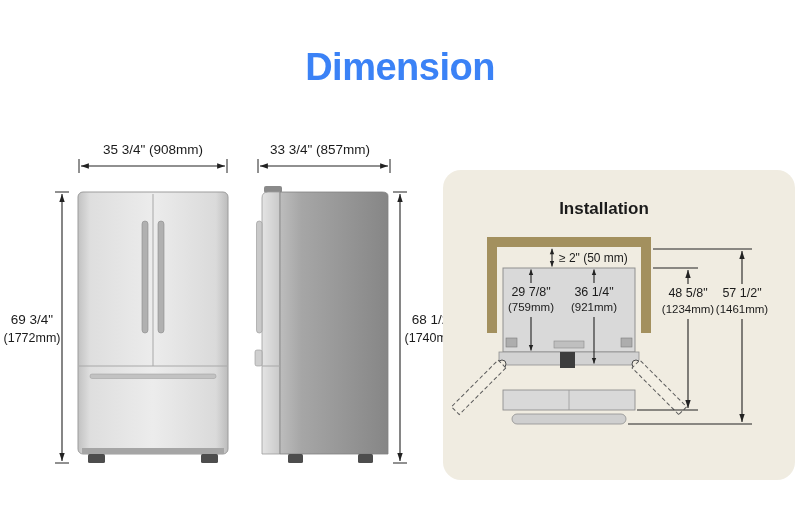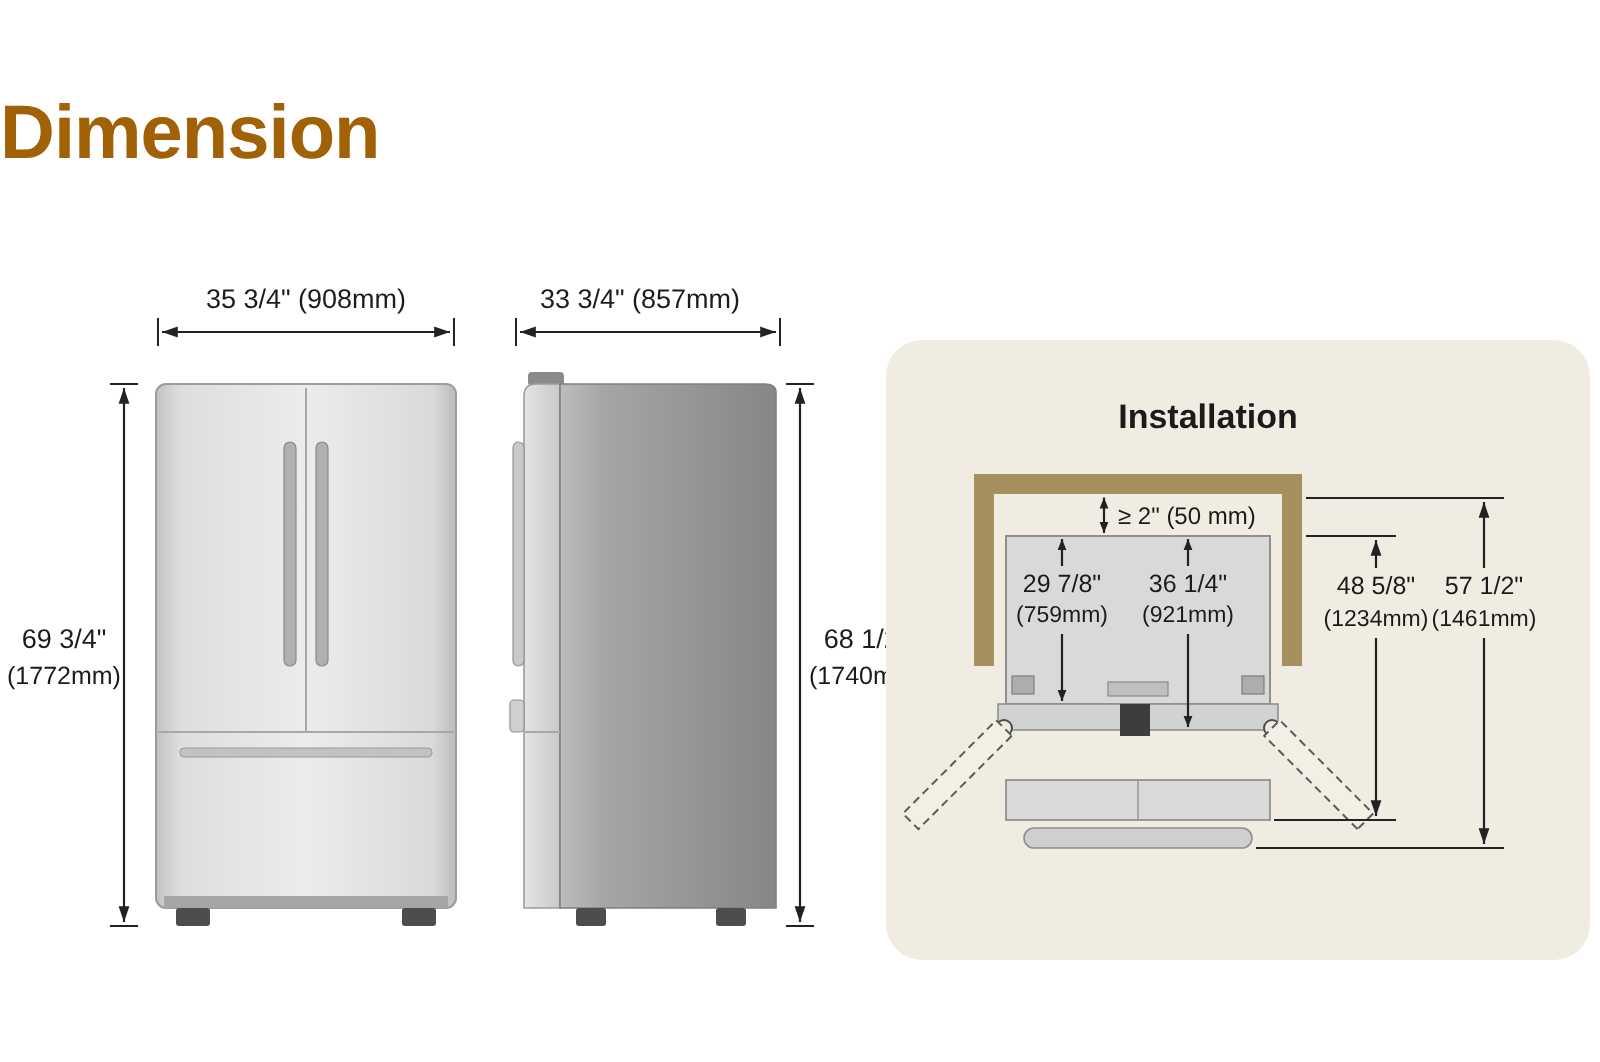--- a/index.html
+++ b/index.html
@@ -6,22 +6,22 @@
   body {
     width: 800px; height: 531px;
     background: #ffffff;
     font-family: "Liberation Sans", sans-serif;
     position: relative;
     overflow: hidden;
   }
   .stage { position: absolute; left: 0; top: 0; width: 800px; height: 531px; }
   .title {
     position: absolute; top: 46px; left: 0; width: 100%;
-    margin: 0; 
-    font-size: 38px; font-weight: 700; color: #a16207;
+    margin: 0; text-align: center;
+    font-size: 38px; font-weight: 700; color: #3b82f6;
     letter-spacing: -0.5px;
     font-family: "Liberation Sans", sans-serif;
   }
   svg { position: absolute; left: 0; top: 0; }
   svg text { font-family: "Liberation Sans", sans-serif; fill: #1b1b1b; }
   .lbl    { font-size: 13.5px; }
   .lbl-sm { font-size: 12.5px; }
   .ins-title { font-size: 17px; font-weight: 600; }
   .ins-lbl { font-size: 12.5px; }
   .ins-sub { font-size: 11.5px; }

